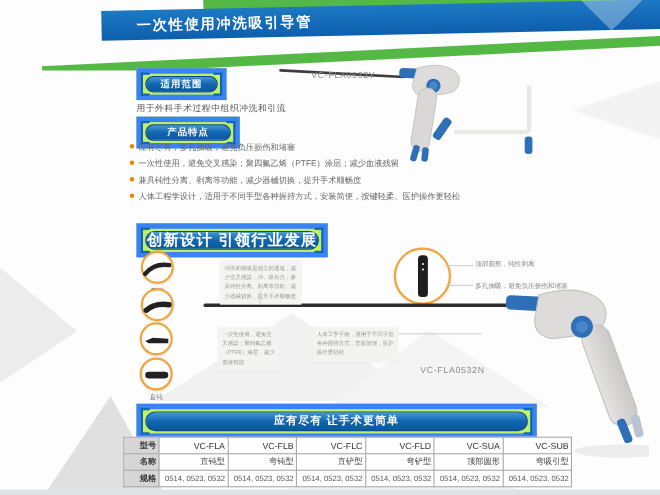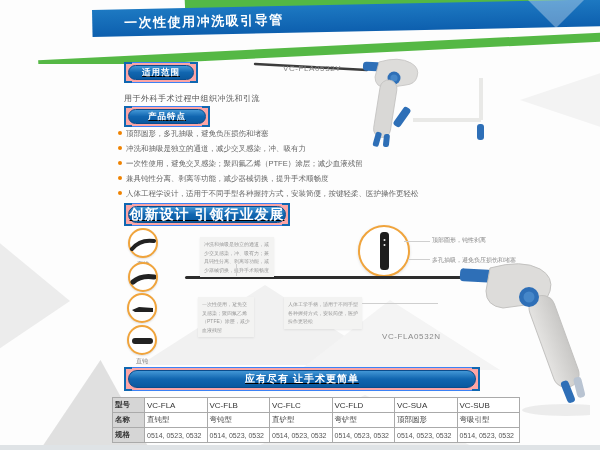--- a/index.html
+++ b/index.html
@@ -20,21 +20,21 @@
   
   .header { position:absolute; left:0; top:0; right:0; height:64px; overflow:hidden; }
   .green-top  { position:absolute; left:185px; top:-12px; width:480px; height:26px; background:#53b845; transform:rotate(-2.6deg); }
   .green-dark { position:absolute; right:-24px; top:-10px; width:200px; height:24px; background:#36a13e; transform:rotate(-5deg); }
   .blue-bar   { position:absolute; left:92px; top:10px; width:540px; height:27px;
                 background:linear-gradient(#1d79c2,#0d5fae); transform:rotate(-1.2deg); transform-origin:left top; }
   .blue-bar .title { display:block; padding-left:32px; line-height:27px; color:#ffffff; font-size:13px; font-weight:bold; letter-spacing:1.5px; }
   .green-bottom { position:absolute; left:38px; top:45px; width:620px; height:9px; background:#55b845; transform:rotate(-2.8deg); }
   .chev { position:absolute; right:14px; top:-2px; width:60px; height:30px; background:#ffffff; opacity:.32; clip-path:polygon(50% 100%,0 0,100% 0); }
   
-  .pill-frame { position:absolute; border:1px solid #3b82f6; background:#fca5a5; padding:2px 3px;text-decoration:underline; }
+  .pill-frame { position:absolute; border:5px solid #3b82f6; background:#bef264; padding:2px 3px; }
   .pill-frame::before, .pill-frame::after { content:""; position:absolute; top:-1px; bottom:-1px; width:6px; border:2px solid #0f67b1; }
   .pill-frame::before { left:-1px; border-right:none; }
   .pill-frame::after  { right:-1px; border-left:none; }
   .pill { background:linear-gradient(#4397d6 0%,#1166b0 50%,#0a599f 100%); border:1px solid #0a4c8c;
           border-radius:999px; color:#fff; font-weight:bold; text-align:center; letter-spacing:1px; }
   .pf-scope    { left:124px; top:62px; }  .pf-scope .pill    { width:66px;  font-size:8.5px; line-height:13px; }
   .pf-features { left:124px; top:106px; } .pf-features .pill { width:78px;  font-size:8.5px; line-height:13px; }
   .pf-innov    { left:124px; top:203px; } .pf-innov .pill    { width:158px; font-size:14px; line-height:15px; }
   .pf-slogan   { left:124px; top:367px; } .pf-slogan .pill   { width:348px; font-size:10px;  line-height:16px; }
   
@@ -57,21 +57,21 @@
           font-size:5px; color:#999; line-height:1.7; }
   .note-center { left:200px; top:237px; width:74px; }
   .note-left   { left:198px; top:297px; width:56px; }
   .note-right  { left:284px; top:297px; width:78px; }
   .leader-h { position:absolute; height:1px; background:#cfcfcf; }
   .leader-v { position:absolute; width:1px; background:#cfcfcf; }
   .tipnote { position:absolute; font-size:6px; color:#888; white-space:nowrap; }
   .tn-top { left:432px; top:236px; } .tn-bottom { left:432px; top:256px; }
   
   .spec-table { position:absolute; left:112px; top:397px; width:408px; border-collapse:collapse; background:#fff; }
-  .spec-table th, .spec-table td { border:1px solid #aaaaaa; text-align:left; height:15px; padding:1px 2px; }
+  .spec-table th, .spec-table td { border:1px solid #aaaaaa; text-align:right; height:15px; padding:1px 2px; }
   .spec-table th.rowlab { width:32px; background:#d6d6d6; font-size:7.5px; color:#333; font-weight:bold; }
   .spec-table td.model { font-size:8px; font-weight:normal; color:#333; }
   .spec-table td.tname { font-size:7.5px; color:#444; }
   .spec-table td.tspec { font-size:7px; color:#555; }
   .footer-strip { position:absolute; left:0; right:0; bottom:0; height:5px; background:#dfe3e6; }
   svg { display:block; }
   .abs { position:absolute; }
 </style>
 </head>
 <body>
@@ -114,22 +114,21 @@
     <line x1="228" y1="28" x2="228" y2="70" stroke="#e9e9e7" stroke-width="4"></line>
     <rect x="145" y="56" width="8" height="22" rx="3" fill="#2e6fb7" transform="rotate(35 149 67)"></rect>
     <rect x="224" y="74" width="7" height="16" rx="3" fill="#2e6fb7"></rect>
   </svg>
   <div class="model-label ml-top">VC-FLA0532Y</div>
 
   <div class="pill-frame pf-features">
     <div class="pill">产品特点</div>
   </div>
   <div class="bullets">
-    <div class="bullet-row"><span class="dot"></span><span>顶部圆形，多孔抽吸，避免负压损伤和堵塞</span></div>
-    <div class="bullet-row"><span class="dot"></span><span>冲洗和抽吸是独立的通道，减少交叉感染，冲、吸有力</span></div>
+    <div class="bullet-row"><span class="dot"></span><span>应有尽有，多孔抽吸，避免负压损伤和堵塞</span></div>
     <div class="bullet-row"><span class="dot"></span><span>一次性使用，避免交叉感染；聚四氟乙烯（PTFE）涂层；减少血液残留</span></div>
     <div class="bullet-row"><span class="dot"></span><span>兼具钝性分离、剥离等功能，减少器械切换，提升手术顺畅度</span></div>
     <div class="bullet-row"><span class="dot"></span><span>人体工程学设计，适用于不同手型各种握持方式，安装简便，按键轻柔、医护操作更轻松</span></div>
   </div>
 
   <div class="pill-frame pf-innov">
     <div class="pill">创新设计 引领行业发展</div>
   </div>
 
   <div class="tip-circle tc1">

